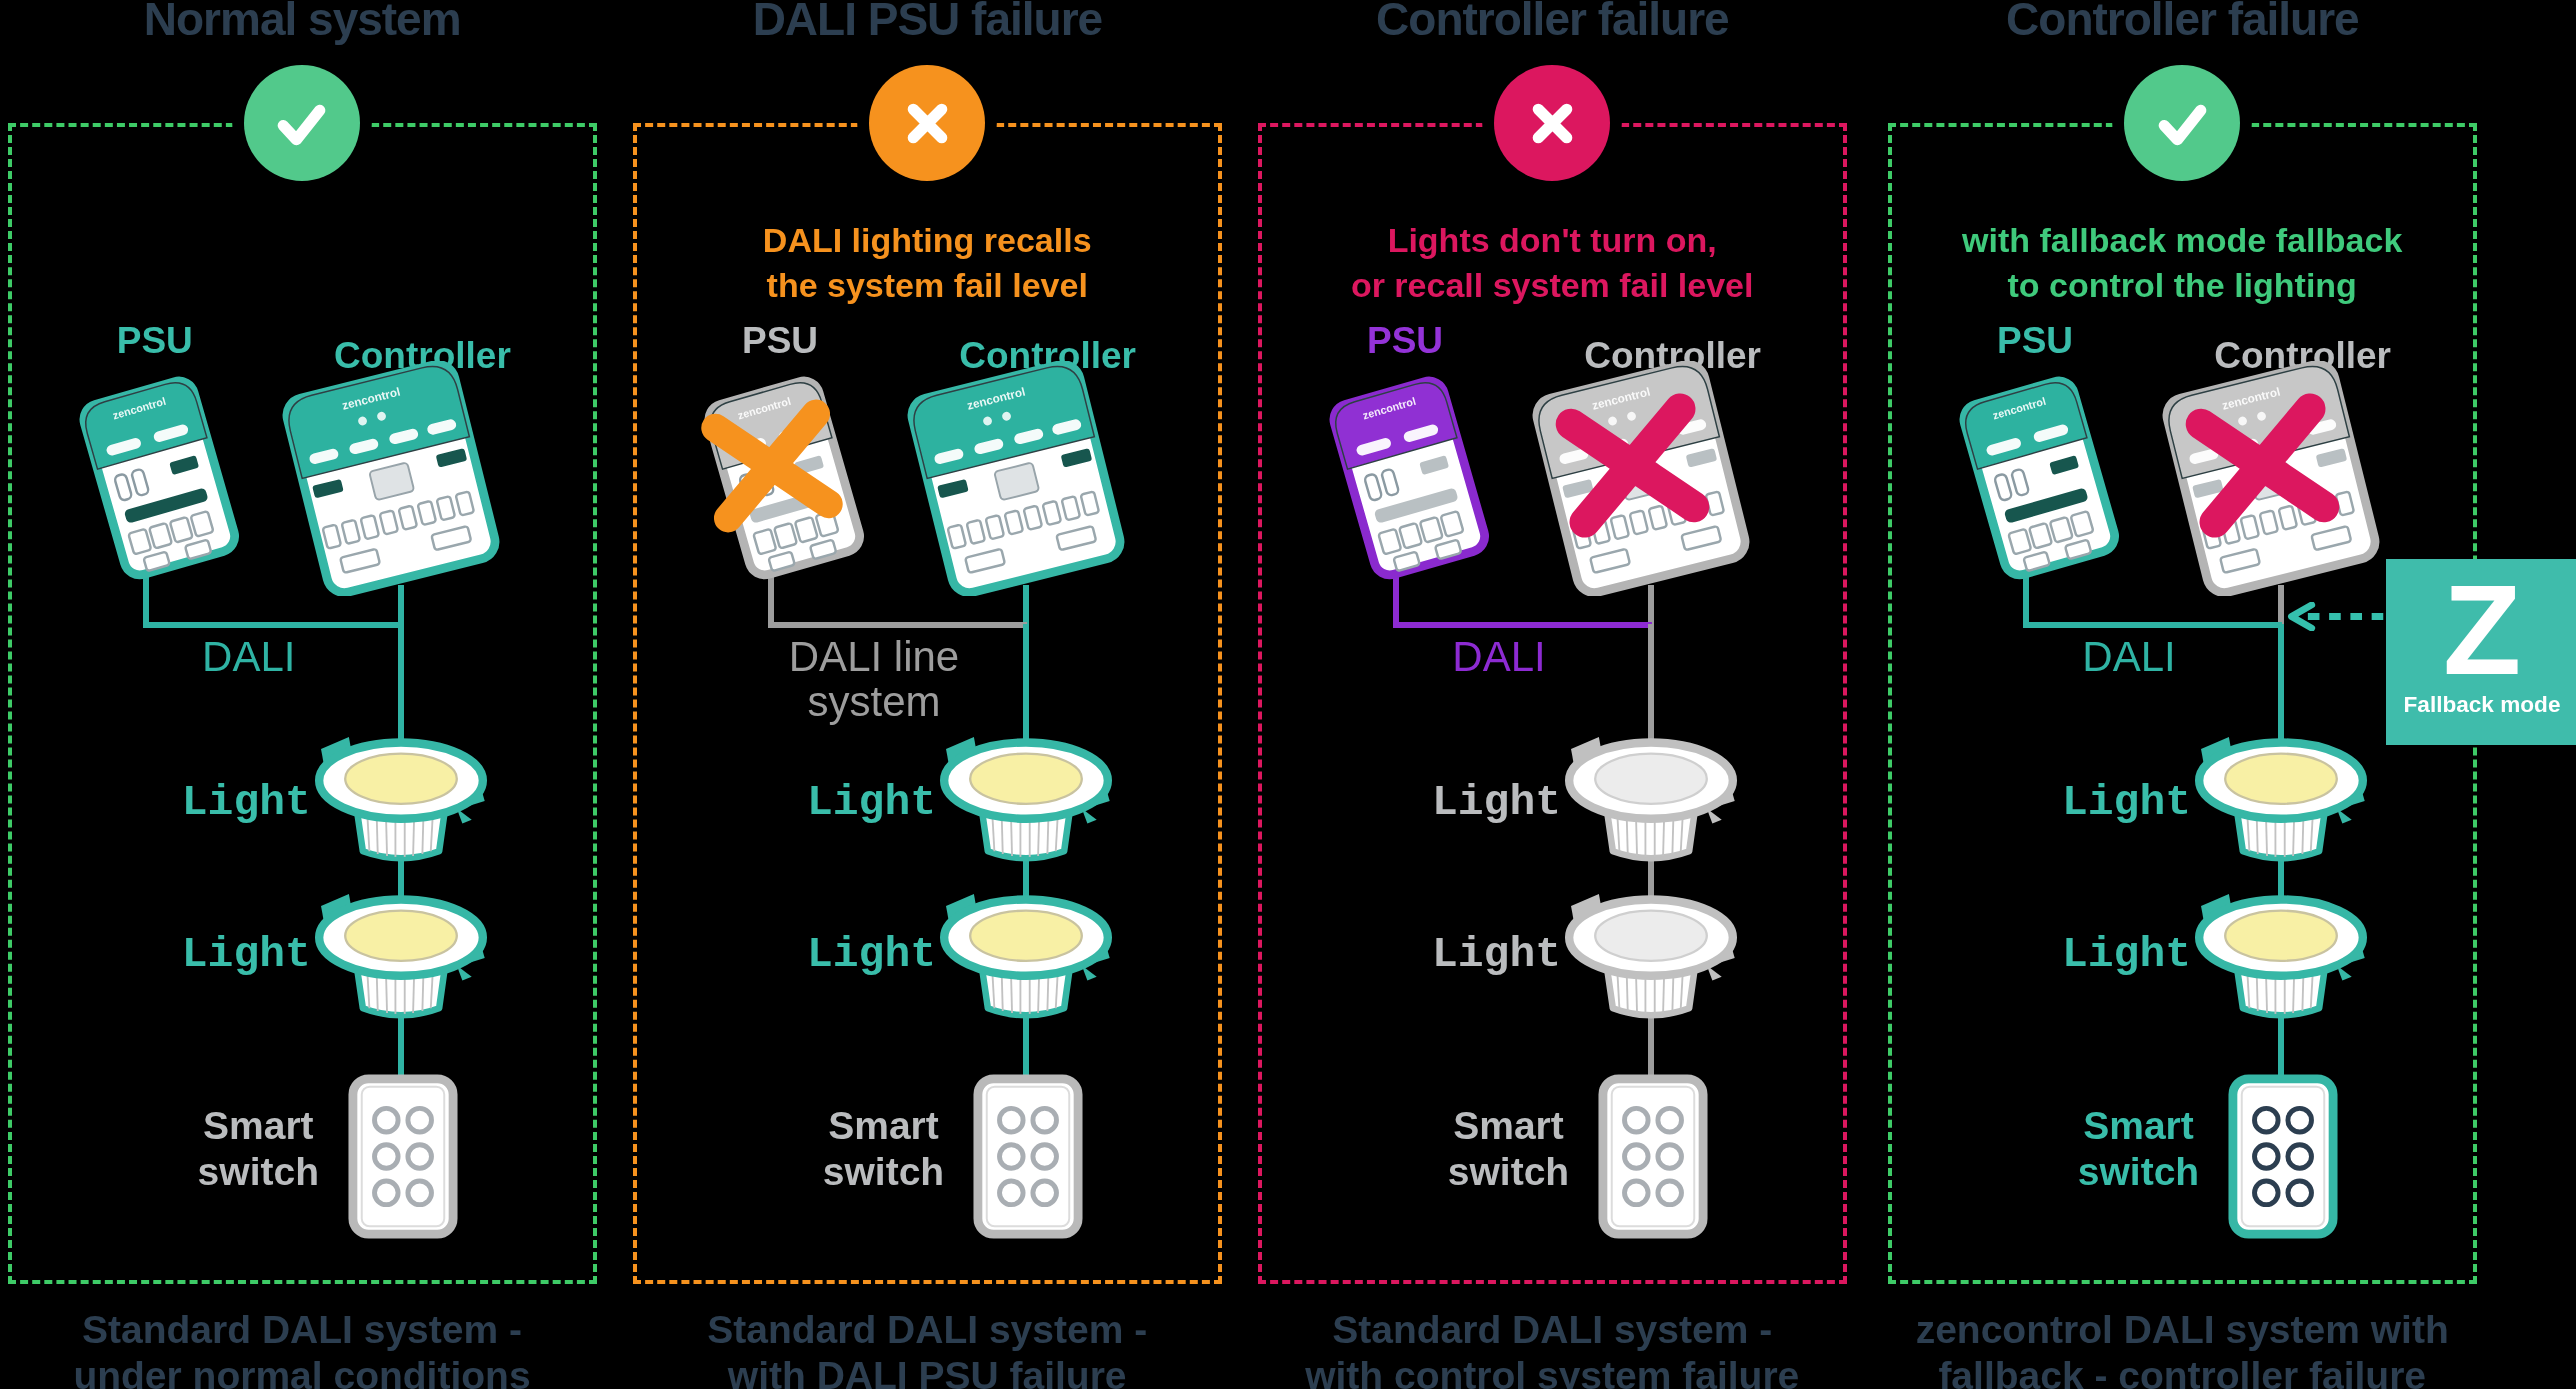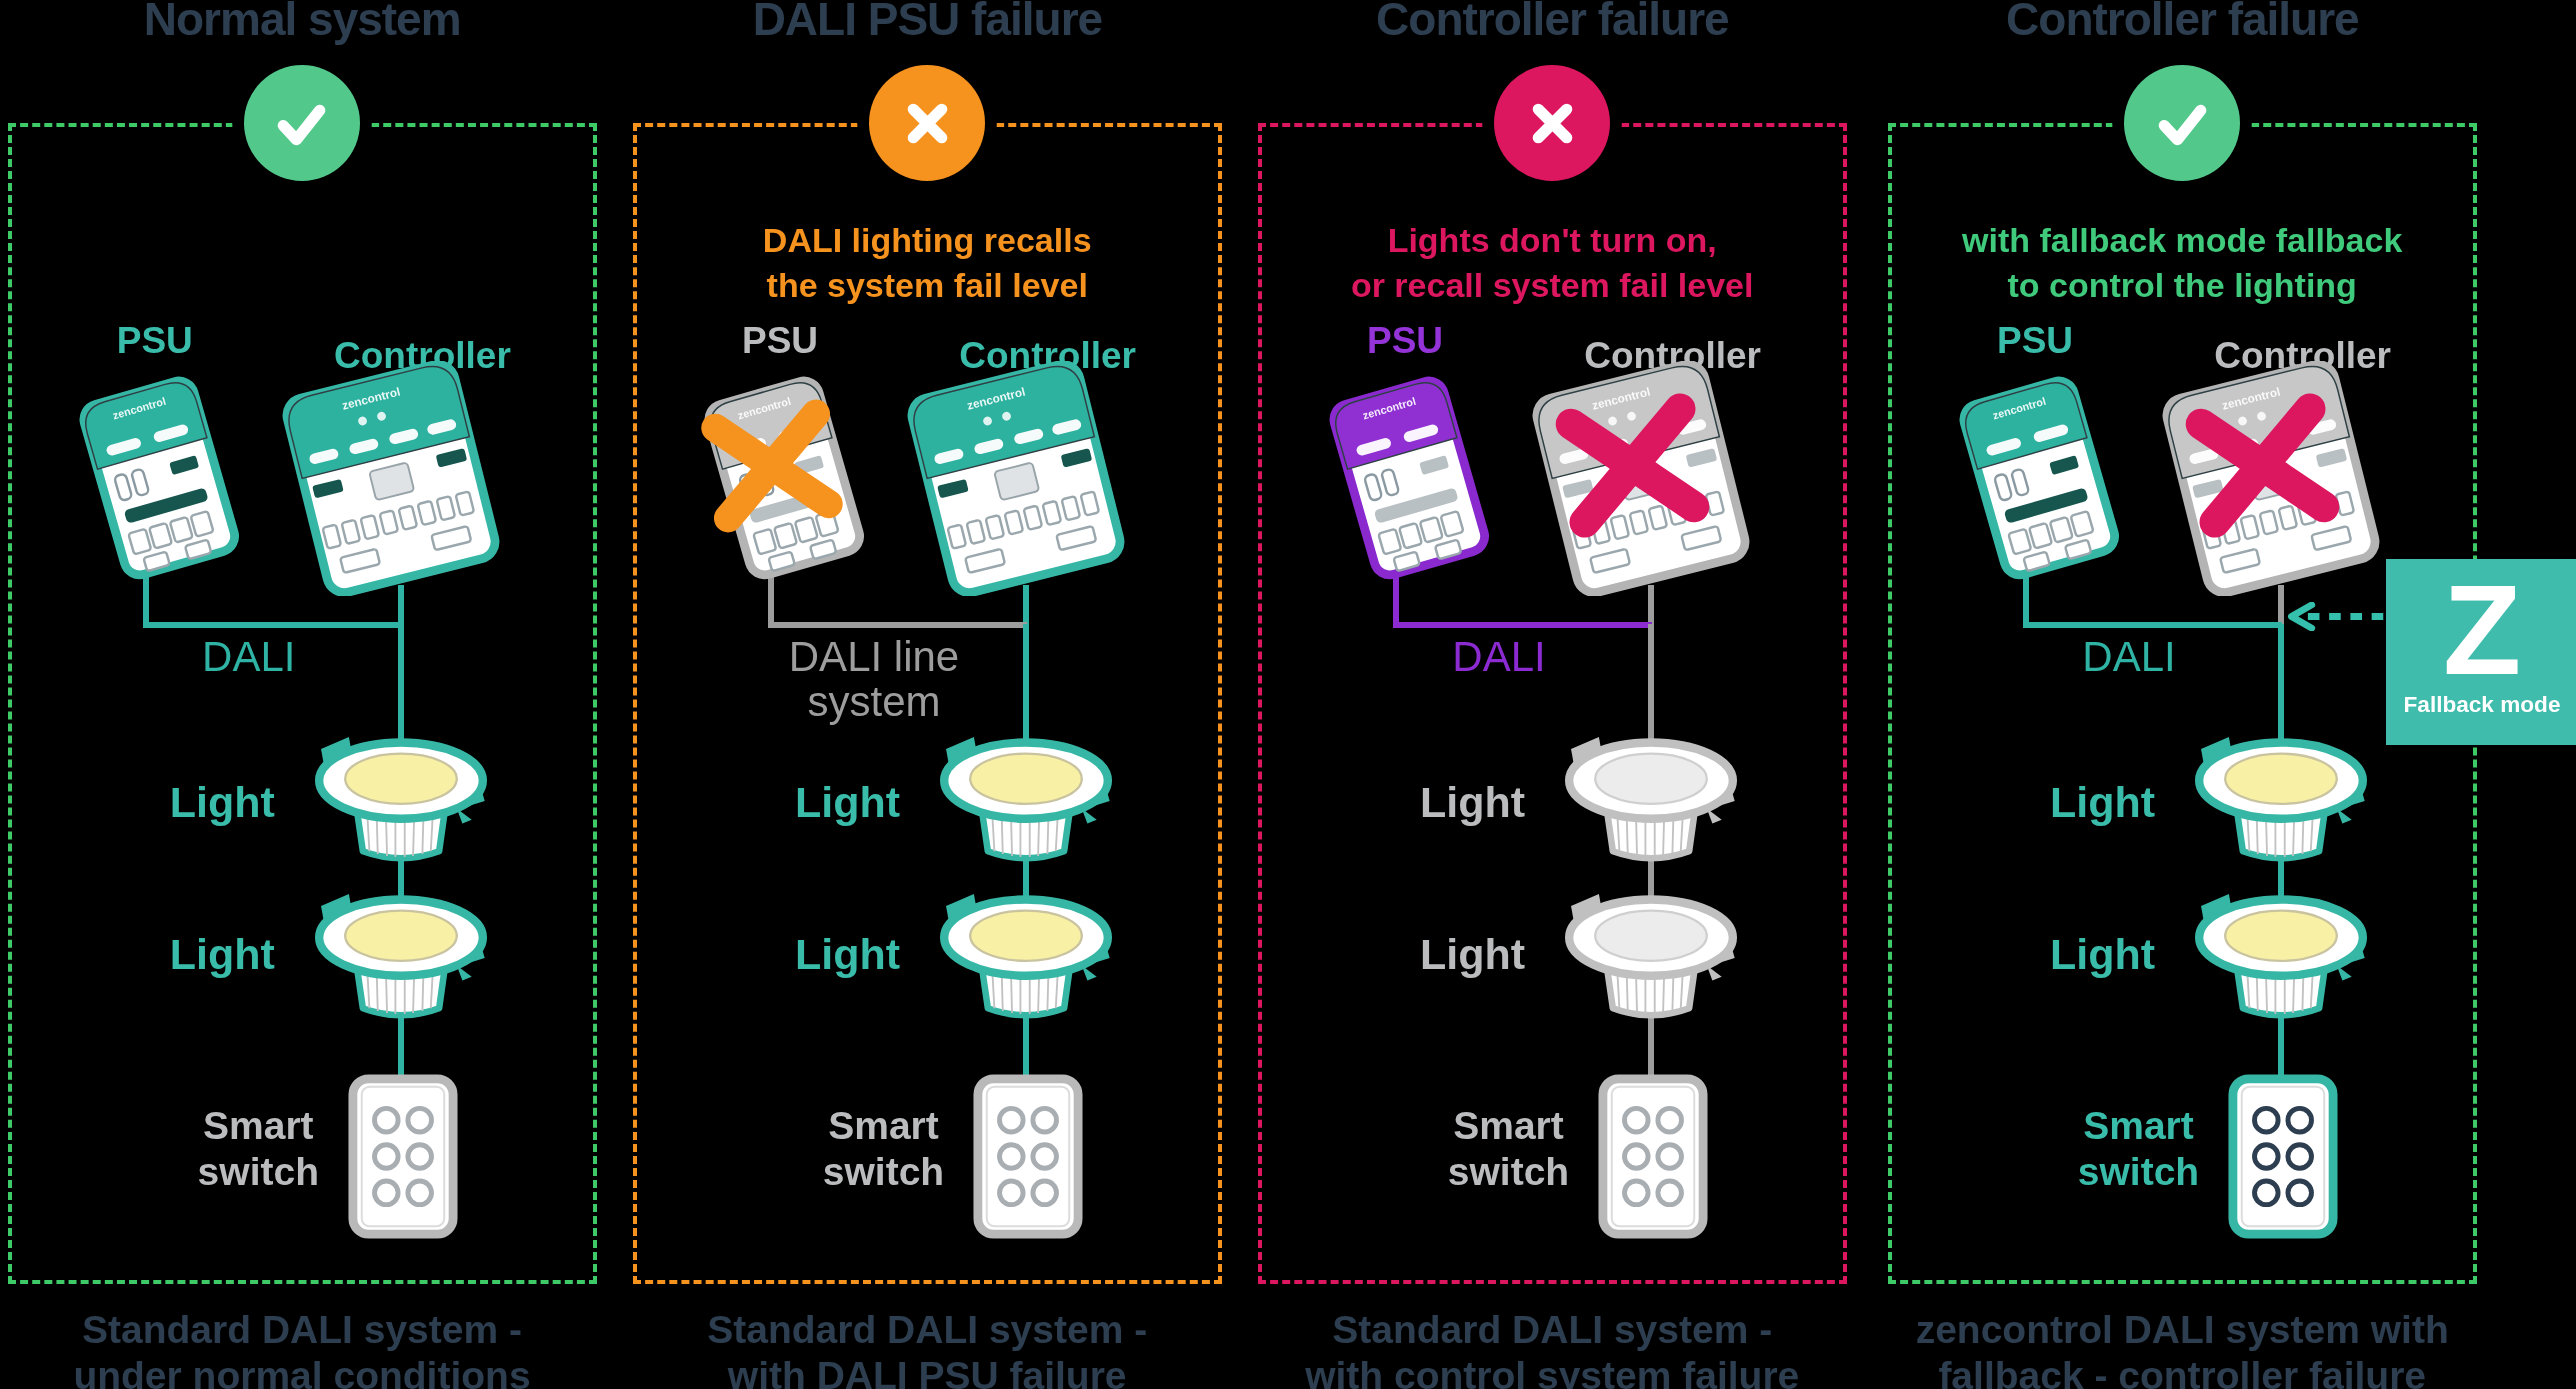--- a/index.html
+++ b/index.html
@@ -27,21 +27,21 @@
   .on-ctrl{left:292px;top:383px;width:165px;height:165px;}
   .ln{position:absolute;z-index:1;}
   .psu-drop{left:135px;top:547px;width:5.9px;height:80px;background:var(--bus);}
   .bus-h{left:135px;top:622px;width:259px;height:5.9px;background:var(--bus);}
   .ctrl-drop{left:390px;top:585px;width:5.9px;height:43px;background:var(--drop);}
   .f1{left:390px;top:624px;width:5.9px;height:116px;background:var(--feed);}
   .f2{left:390px;top:859px;width:5.9px;height:37px;background:var(--feed);}
   .f3{left:390px;top:1016px;width:5.9px;height:61px;background:var(--feed);}
   .bus-label{position:absolute;left:128px;top:634px;width:226px;text-align:center;
              font-size:42px;font-weight:normal;line-height:1.08;color:var(--bus);z-index:2;}
-  .light-lbl{left:162px;width:177px;font-size:43px;color:var(--light-label);}
+  .light-lbl{left:150px;width:177px;text-align:center;font-size:43px;color:var(--light-label);font-family:Liberation Mono, monospace;}
   .l1{top:778px;}.l2{top:930px;}
   .light{position:absolute;left:300px;width:186px;height:140px;z-index:2;}
   .li1{top:732px;}.li2{top:889px;}
   .switch{position:absolute;left:339px;top:1073px;width:112px;height:167px;z-index:2;}
   .switch-lbl{left:162px;top:1103px;width:177px;text-align:center;font-size:39px;
               line-height:1.18;color:var(--switch-label);}
   .caption{position:absolute;top:1307px;left:-9.8px;width:608px;text-align:center;
            font-size:39px;font-weight:bold;line-height:1.17;color:var(--heading);}
   .badge{position:absolute;left:498px;top:559px;width:192px;height:186px;z-index:5;
          text-align:center;color:#fff;background:var(--badge-bg,#3fbcab);}

